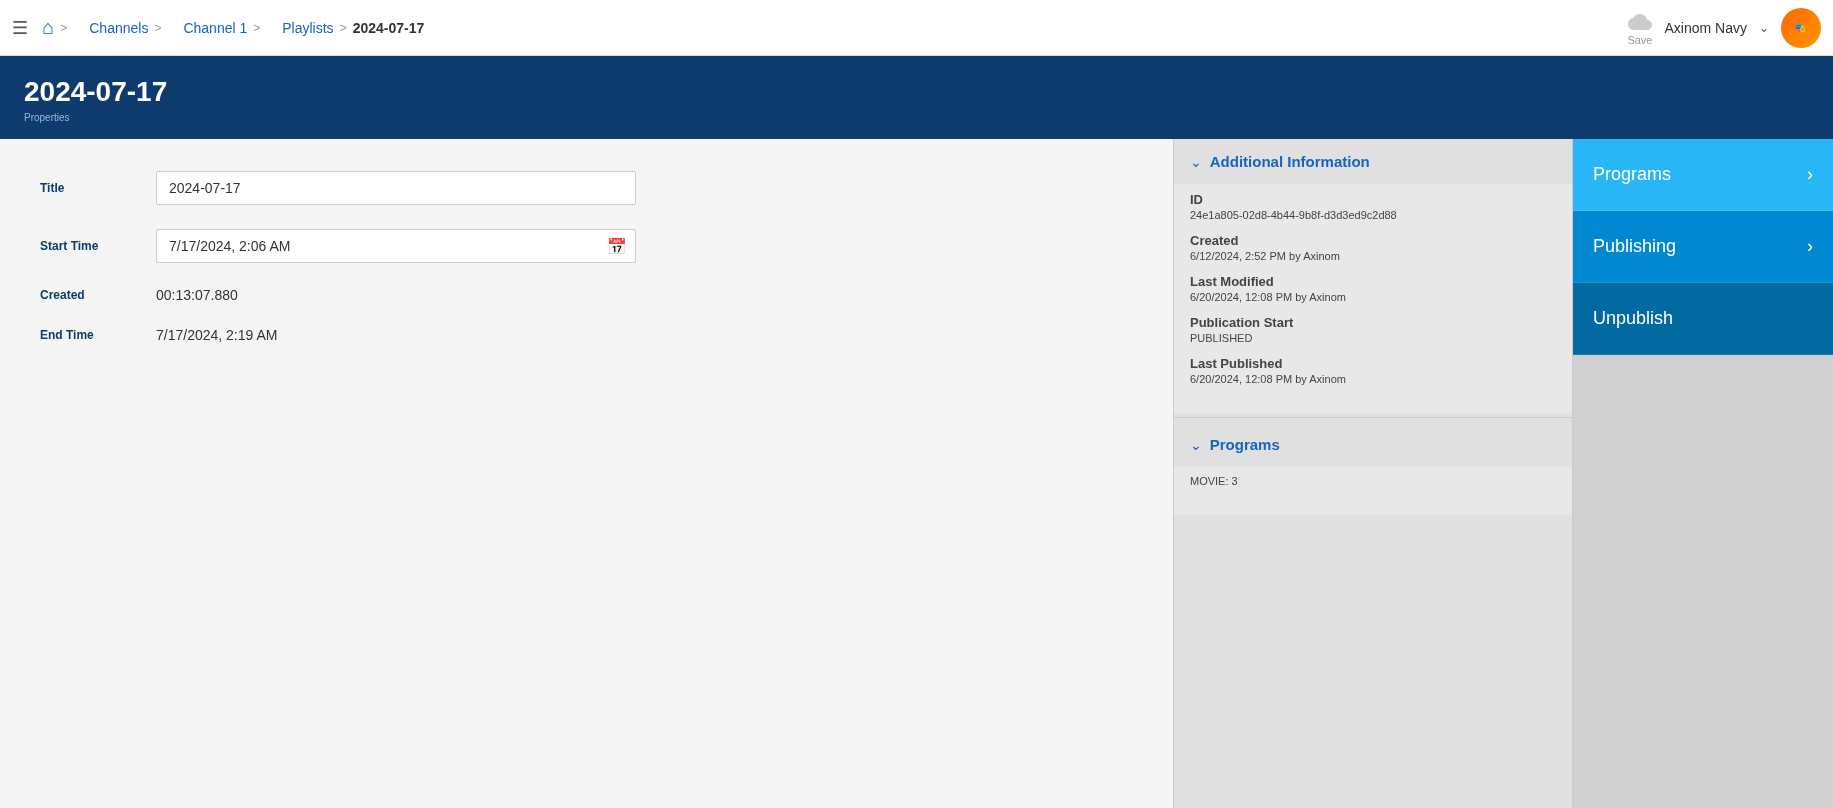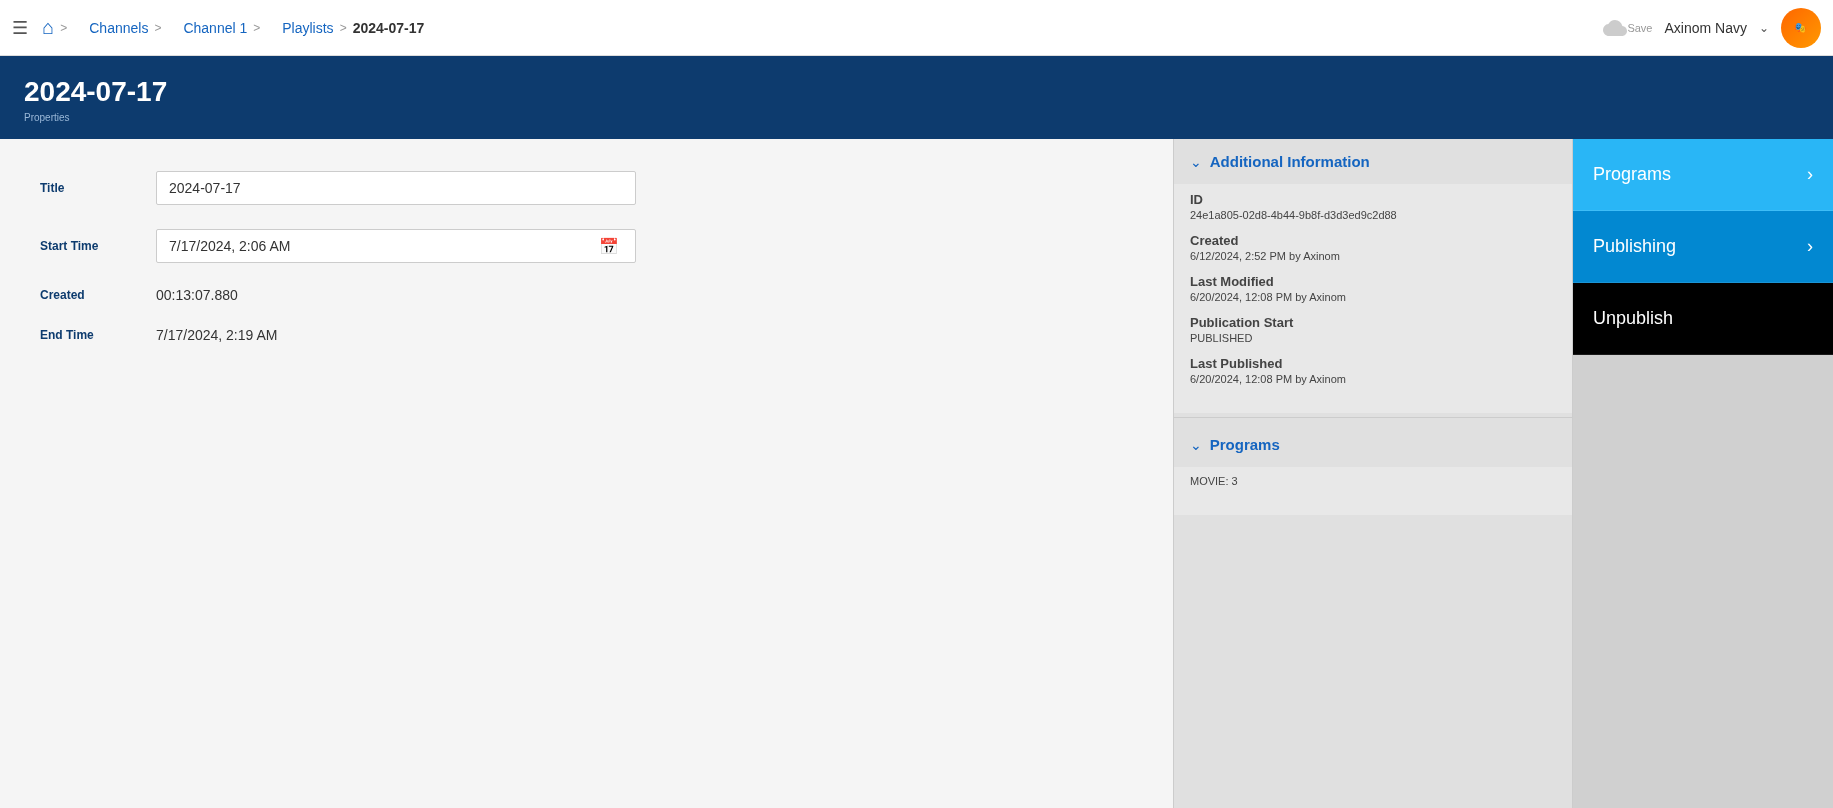--- a/index.html
+++ b/index.html
@@ -46,20 +46,21 @@
       font-size: 14px;
       font-weight: bold;
     }
     .topbar-right {
       display: flex;
       align-items: center;
       gap: 12px;
     }
     .save-area {
       display: flex;
+      flex-direction: column;
       align-items: center;
       color: #999;
       font-size: 11px;
     }
     .save-area svg {
       width: 24px;
       height: 24px;
       fill: #ccc;
     }
     .user-dropdown {
@@ -144,21 +145,21 @@
       color: #333;
       border-radius: 2px;
     }
     .form-input-with-icon {
       display: flex;
       align-items: center;
       width: 480px;
       border: 1px solid #ccc;
       background: #fff;
       border-radius: 2px;
-      padding: 0 16px 0 12px;
+      padding: 0 8px 0 12px;
     }
     .form-input-with-icon input {
       border: none;
       outline: none;
       flex: 1;
       font-size: 14px;
       color: #333;
       padding: 8px 0;
       background: transparent;
     }
@@ -240,21 +241,21 @@
       border-bottom: 1px solid rgba(255,255,255,0.1);
       min-height: 72px;
     }
     .right-nav-item:nth-child(1) {
       background: #29b6f6;
     }
     .right-nav-item:nth-child(2) {
       background: #0288d1;
     }
     .right-nav-item:nth-child(3) {
-      background: #000000;
+      background: #0369a1;
     }
     .right-nav-label {
       font-size: 18px;
       color: white;
       font-weight: 400;
     }
     .right-nav-arrow {
       color: white;
       font-size: 18px;
     }

